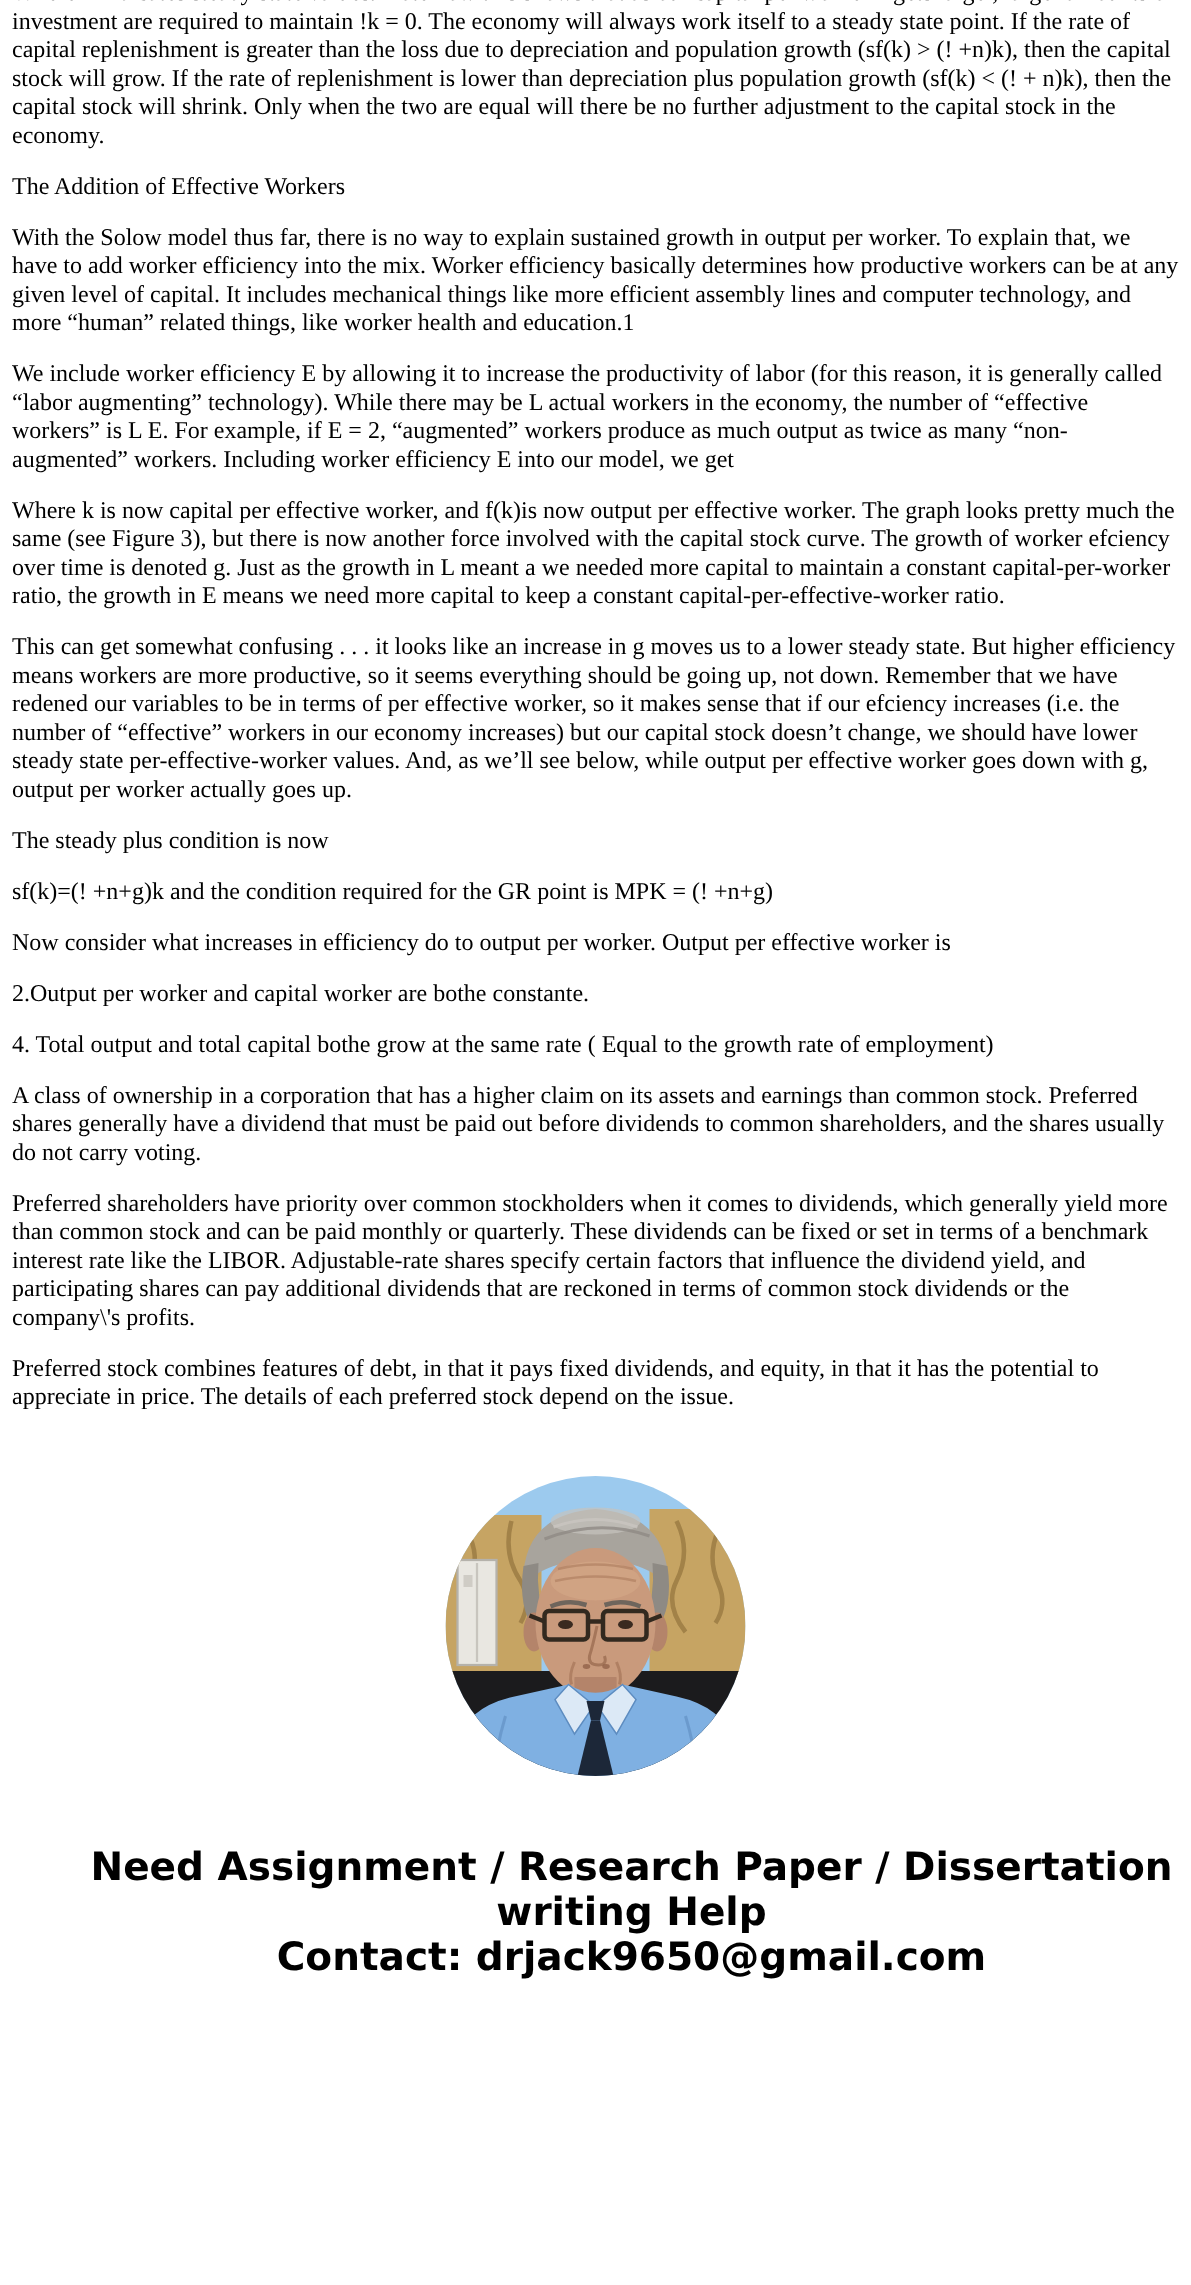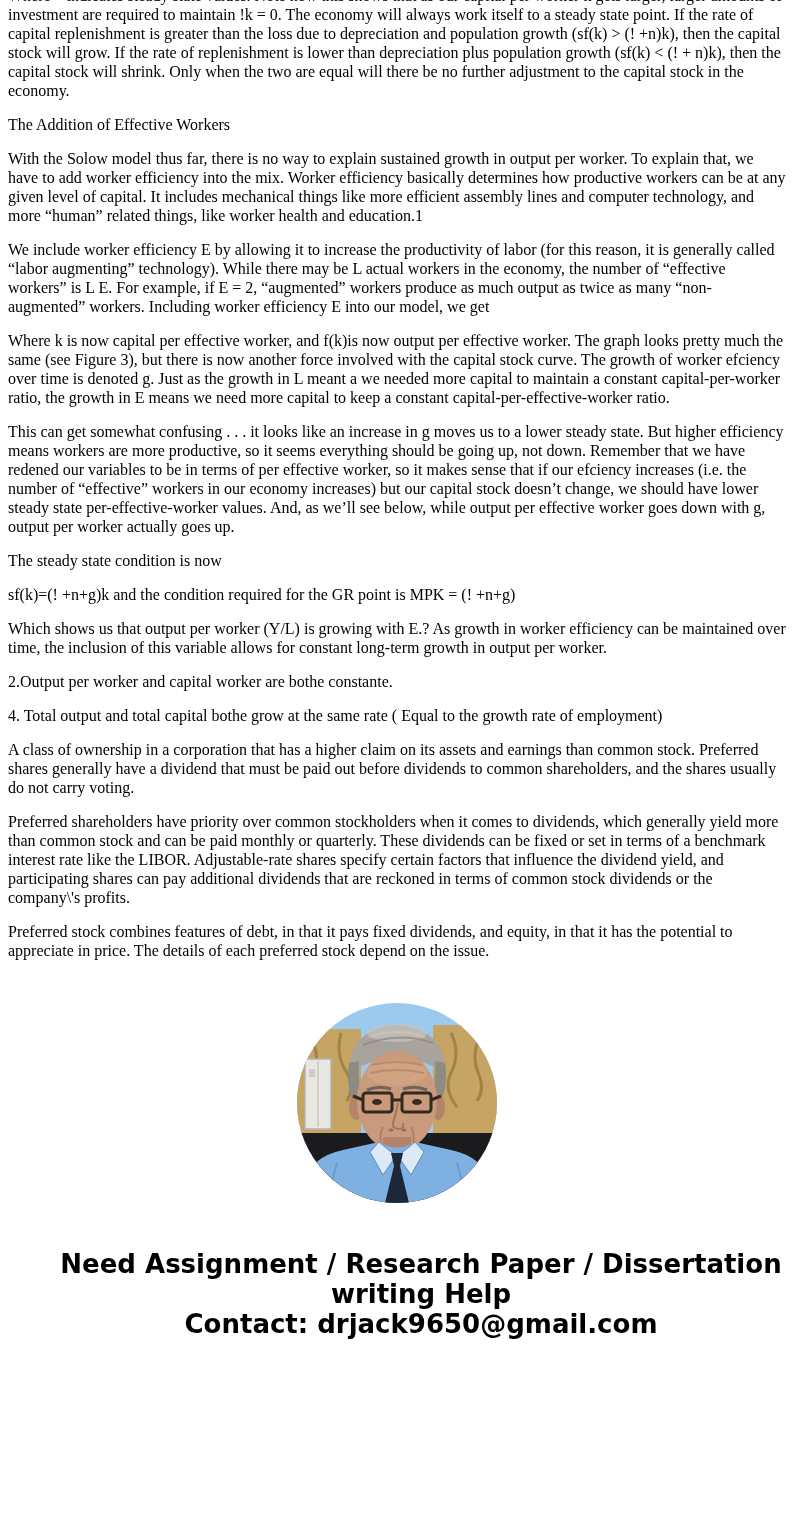--- a/index.html
+++ b/index.html
@@ -49,23 +49,23 @@
 <body>
 
 <div class="doc-text">
 
 <p class="doc-para clipped-top">Where * indicates steady state values. Note how this shows that as our capital per worker k gets larger, larger amounts of investment are required to maintain !k = 0. The economy will always work itself to a steady state point. If the rate of capital replenishment is greater than the loss due to depreciation and population growth (sf(k) &gt; (! +n)k), then the capital stock will grow. If the rate of replenishment is lower than depreciation plus population growth (sf(k) &lt; (! + n)k), then the capital stock will shrink. Only when the two are equal will there be no further adjustment to the capital stock in the economy.</p>
     <p class="doc-para">The Addition of Effective Workers</p>
     <p class="doc-para">With the Solow model thus far, there is no way to explain sustained growth in output per worker. To explain that, we have to add worker efficiency into the mix. Worker efficiency basically determines how productive workers can be at any given level of capital. It includes mechanical things like more efficient assembly lines and computer technology, and more “human” related things, like worker health and education.1</p>
     <p class="doc-para">We include worker efficiency E by allowing it to increase the productivity of labor (for this reason, it is generally called “labor augmenting” technology). While there may be L actual workers in the economy, the number of “effective workers” is L E. For example, if E = 2, “augmented” workers produce as much output as twice as many “non-augmented” workers. Including worker efficiency E into our model, we get</p>
     <p class="doc-para">Where k is now capital per effective worker, and f(k)is now output per effective worker. The graph looks pretty much the same (see Figure 3), but there is now another force involved with the capital stock curve. The growth of worker efciency over time is denoted g. Just as the growth in L meant a we needed more capital to maintain a constant capital-per-worker ratio, the growth in E means we need more capital to keep a constant capital-per-effective-worker ratio.</p>
     <p class="doc-para">This can get somewhat confusing . . . it looks like an increase in g moves us to a lower steady state. But higher efficiency means workers are more productive, so it seems everything should be going up, not down. Remember that we have redened our variables to be in terms of per effective worker, so it makes sense that if our efciency increases (i.e. the number of “effective” workers in our economy increases) but our capital stock doesn’t change, we should have lower steady state per-effective-worker values. And, as we’ll see below, while output per effective worker goes down with g, output per worker actually goes up.</p>
-    <p class="doc-para">The steady state condition is now</p>
+    <p class="doc-para">The steady plus condition is now</p>
     <p class="doc-para">sf(k)=(! +n+g)k and the condition required for the GR point is MPK = (! +n+g)</p>
-    <p class="doc-para">Which shows us that output per worker (Y/L) is growing with E.? As growth in worker efficiency can be maintained over time, the inclusion of this variable allows for constant long-term growth in output per worker.</p>
+    <p class="doc-para">Now consider what increases in efficiency do to output per worker. Output per effective worker is</p>
     <p class="doc-para">2.Output per worker and capital worker are bothe constante.</p>
     <p class="doc-para">4. Total output and total capital bothe grow at the same rate ( Equal to the growth rate of employment)</p>
     <p class="doc-para">A class of ownership in a corporation that has a higher claim on its assets and earnings than common stock. Preferred shares generally have a dividend that must be paid out before dividends to common shareholders, and the shares usually do not carry voting.</p>
     <p class="doc-para">Preferred shareholders have priority over common stockholders when it comes to dividends, which generally yield more than common stock and can be paid monthly or quarterly. These dividends can be fixed or set in terms of a benchmark interest rate like the LIBOR. Adjustable-rate shares specify certain factors that influence the dividend yield, and participating shares can pay additional dividends that are reckoned in terms of common stock dividends or the company\'s profits.</p>
     <p class="doc-para">Preferred stock combines features of debt, in that it pays fixed dividends, and equity, in that it has the potential to appreciate in price. The details of each preferred stock depend on the issue.</p>
   </div>
 
 <div class="portrait-wrap">
   <svg width="200" height="200" viewBox="0 0 200 200" xmlns="http://www.w3.org/2000/svg">
     <defs>

